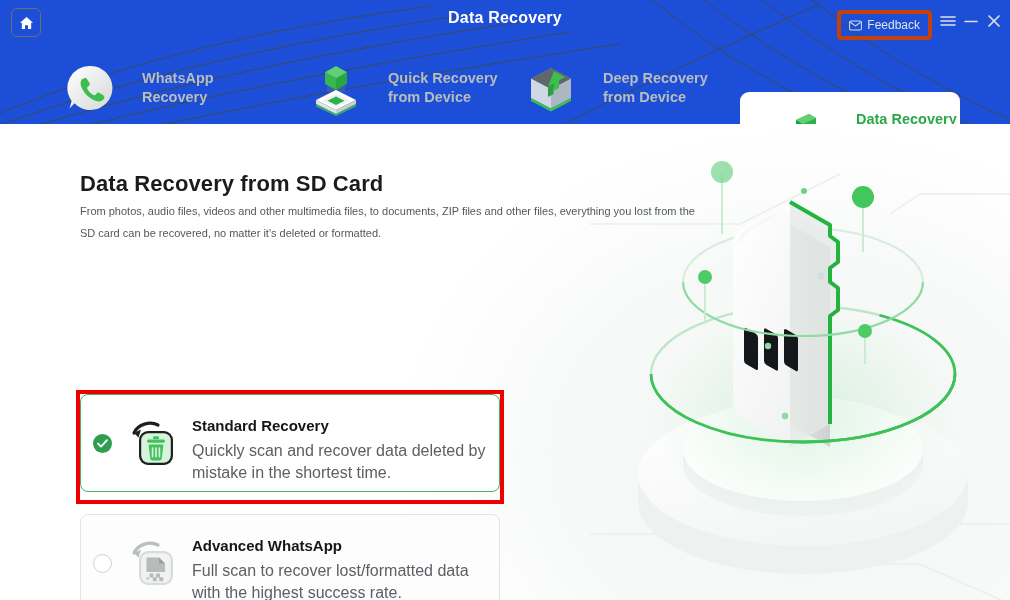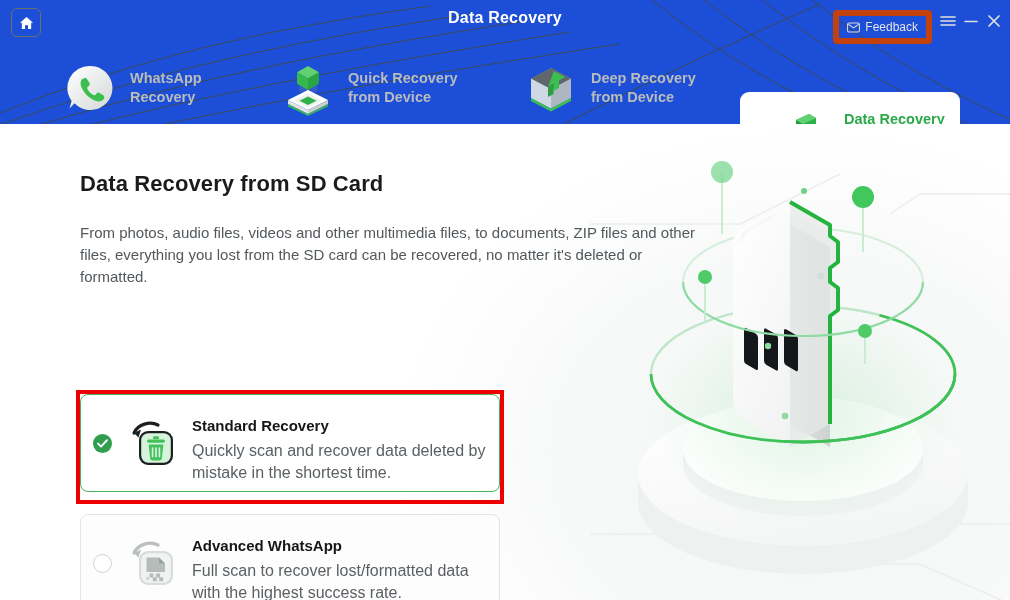--- a/index.html
+++ b/index.html
@@ -38,21 +38,21 @@
   }
   .win-title {
     position: absolute; left: 0; top: 9px;
     width: 1010px; text-align: center;
     color: #ffffff; font-size: 16px; font-weight: bold;
     letter-spacing: .2px;
   }
   .feedback-btn {
     position: absolute; right: 78px; top: 10px;
     height: 22px;
-    border: 6px solid #c2410c;
+    border: 4px solid #c2410c;
     border-radius: 4px;
     display: flex; align-items: center; gap: 5px;
     padding: 0 8px;
     color: #e2e4e3; font-size: 12px;
     cursor: pointer;
     background: transparent;
   }
   .win-ctrl {
     position: absolute; top: 11px;
     width: 20px; height: 20px;
@@ -63,21 +63,21 @@
   .wc-min  { right: 29px; }
   .wc-close{ right: 6px; }
 
   
   .tabs {
     position: absolute; left: 0; top: 44px;
     width: 1010px; height: 80px;
   }
   .tab {
     position: absolute; top: 4px; height: 80px;
-    display: flex; align-items: center; gap: 12px;
+    display: flex; align-items: center; gap: 24px;
     cursor: pointer;
     padding: 0 0 0 0;
     box-sizing: border-box;
   }
   .tab .tab-label {
     font-size: 14.5px; font-weight: bold; line-height: 19px;
     color: #b9bdbb; white-space: pre-line;
   }
   .tab.active {
     background: #ffffff;
@@ -98,23 +98,23 @@
       radial-gradient(ellipse 520px 420px at 800px 330px, #f2f7f4 0%, #f7f9f8 45%, #ffffff 78%),
       linear-gradient(160deg, #ffffff 0%, #fbfcfc 55%, #f4f7f6 100%);
     overflow: hidden;
   }
   .page-title {
     position: absolute; left: 80px; top: 47px;
     font-size: 22px; font-weight: bold; color: #1b1b1b;
     letter-spacing: .1px;
   }
   .page-desc {
-    position: absolute; left: 80px; top: 98px;
+    position: absolute; left: 80px; top: 76px;
     width: 620px;
-    font-size: 15px; color: #53585c; line-height: 22px;
+    font-size: 11px; color: #53585c; line-height: 22px;
   }
 
   
   .opt-card {
     position: absolute;
     width: 420px; height: 98px;
     background: #fdfdfd;
     border: 1px solid #e2e5e7;
     border-radius: 8px;
     box-sizing: border-box;
@@ -233,21 +233,21 @@
             </linearGradient>
           </defs>
           <path d="M28 6 A22 22 0 1 1 12.5 43.2 L7.5 48.5 L9.6 41 A22 22 0 0 1 28 6 Z" fill="url(#waG)"></path>
           <path d="M21 19 c1.6 -1.6 3.4 -1.2 4.3 .4 l2.2 3.7 c.6 1 .3 2 -.6 2.8 l-1.4 1.2 c-.5 .5 -.5 1 -.2 1.6 1.4 2.8 3.6 5 6.4 6.4 .6 .3 1.1 .3 1.6 -.2 l1.3 -1.5 c.8 -.9 1.8 -1.1 2.8 -.5 l3.6 2.2 c1.6 1 2 2.8 .4 4.3 -2.6 2.5 -5.8 2.6 -9.4 .9 -5.4 -2.6 -9.7 -6.9 -12.3 -12.3 -1.7 -3.6 -1.6 -6.8 .9 -9.4 Z" fill="#3cbf4e"></path>
           <path d="M15.5 12 a22 22 0 0 0 -6 28 l-2 8.5 8.4 -2.2" fill="none" stroke="#e8ebe9" stroke-width="0"></path>
         </svg>
         <div class="tab-label">WhatsApp
 Recovery</div>
       </div>
 
-      <div class="tab" style="left:280px;">
+      <div class="tab" style="left:308px;">
         <svg class="tab-icon" viewBox="0 0 56 56">
           <g opacity="0.25">
             <rect x="19" y="10" width="18" height="22" fill="#7f8a84"></rect>
           </g>
 
           <path d="M28 30 L48 40 L28 50 L8 40 Z" fill="#ffffff"></path>
           <path d="M8 40 L28 50 L28 54 L8 44 Z" fill="#dfe3e1"></path>
           <path d="M48 40 L28 50 L28 54 L48 44 Z" fill="#c9cfcc"></path>
           <path d="M28 33.5 L42 40.5 L28 47.5 L14 40.5 Z" fill="#eef1ef"></path>
           <path d="M28 36.5 L36.5 40.7 L28 44.9 L19.5 40.7 Z" fill="#2fb14a"></path>

